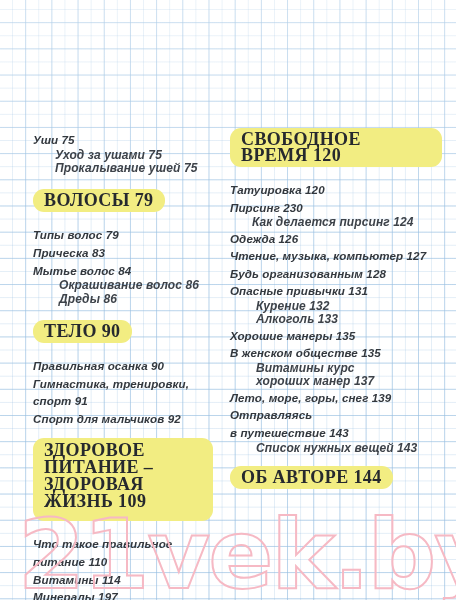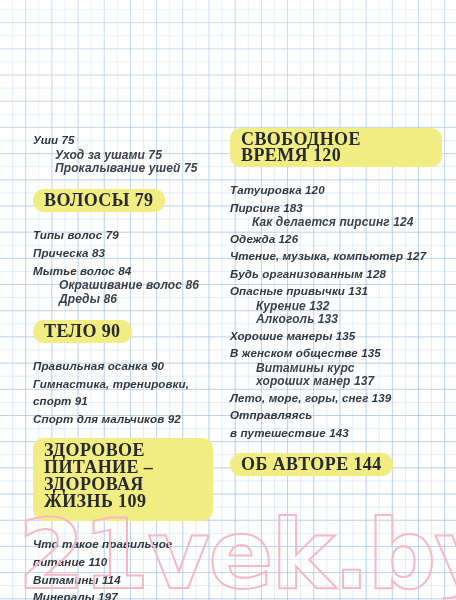--- a/index.html
+++ b/index.html
@@ -163,35 +163,36 @@
     <div class="entry lvl1">Минералы 197</div>
   </div>
 
   <div class="column" id="col-right">
     <div class="spacer-top-right"></div>
 
     <div class="chapter">СВОБОДНОЕ ВРЕМЯ  120</div>
     <div class="gap-lg"></div>
 
     <div class="entry lvl1">Татуировка 120</div>
-    <div class="entry lvl1">Пирсинг 183</div>
+    <div class="entry lvl1">Пирсинг 230</div>
     <div class="entry lvl2 ind1">Как делается пирсинг 124</div>
     <div class="entry lvl1">Одежда 126</div>
     <div class="entry lvl1">Чтение, музыка, компьютер 127</div>
     <div class="entry lvl1">Будь организованным 128</div>
     <div class="entry lvl1">Опасные привычки 131</div>
     <div class="entry lvl2 ind2">Курение  132</div>
     <div class="entry lvl2 ind2">Алкоголь  133</div>
     <div class="entry lvl1">Хорошие манеры 135</div>
     <div class="entry lvl1">В женском обществе 135</div>
     <div class="entry lvl2 ind2">Витамины курс</div>
     <div class="entry lvl2 ind2">хороших манер  137</div>
     <div class="entry lvl1">Лето, море, горы, снег 139</div>
     <div class="entry lvl1">Отправляясь</div>
     <div class="entry lvl1">в путешествие 143</div>
+    <div class="entry lvl2 ind2">Список нужных вещей 143</div>
 
     <div class="gap-md"></div>
     <div class="chapter">ОБ АВТОРЕ  144</div>
   </div>
 
   <div id="watermark">
     <svg viewBox="0 0 428 100" preserveAspectRatio="none" aria-hidden="true">
       <text x="0" y="88">21vek.by</text>
     </svg>
   </div>

